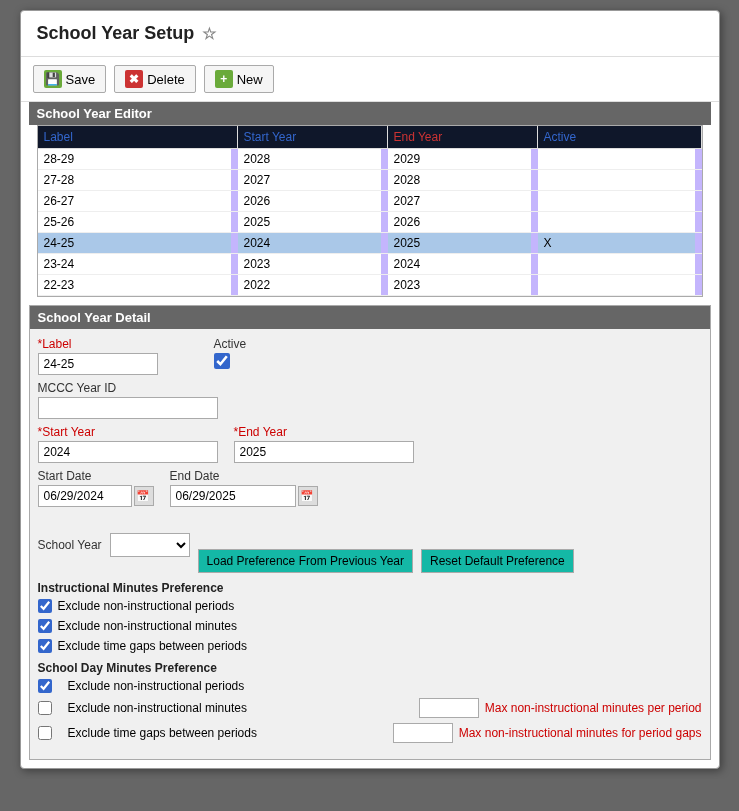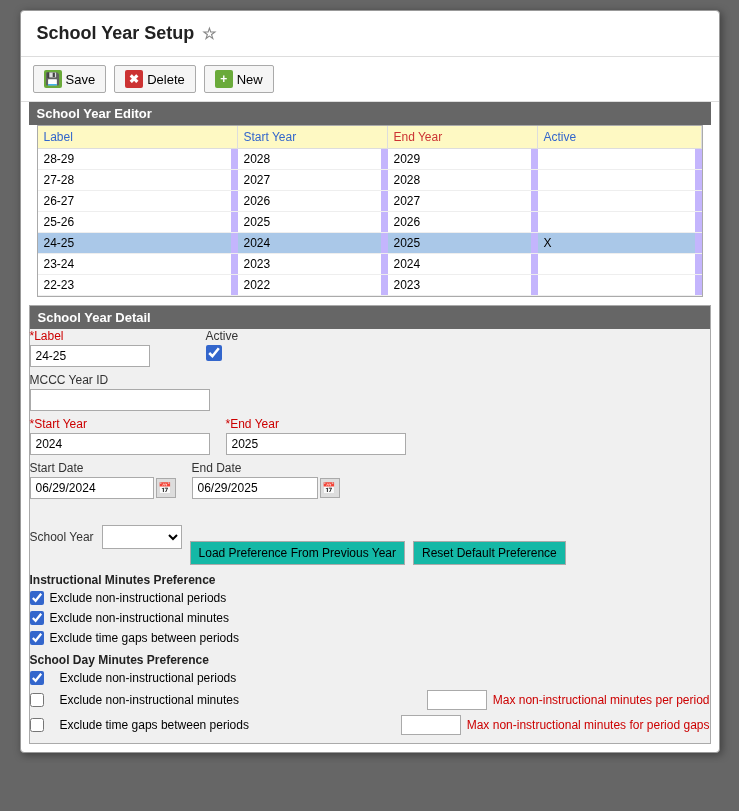--- a/index.html
+++ b/index.html
@@ -70,21 +70,21 @@
       font-size: 13px;
     }
     .table-container {
       border: 1px solid #aaa;
       margin: 0 8px 8px 8px;
       position: relative;
     }
     .table-header-row {
       display: grid;
       grid-template-columns: 200px 150px 150px 1fr;
-      background: #fef9c3;
+      background: #0f172a;
       border-bottom: 1px solid #ddd;
     }
     .table-header-row .col-head {
       padding: 4px 6px;
       color: #3366cc;
       font-size: 12px;
       cursor: pointer;
       border-right: 1px solid #ddd;
     }
     .table-header-row .col-head.active-col { color: #cc3333; }
@@ -102,20 +102,21 @@
       padding: 3px 6px;
       font-size: 12px;
       border-right: 7px solid #c4b5fd;
     }
     .detail-section {
       margin: 0 8px 8px 8px;
       background: #f0f0f0;
       border: 1px solid #aaa;
     }
     .detail-body {
+      padding: 8px;
     }
     .form-row {
       display: flex;
       gap: 16px;
       margin-bottom: 6px;
       align-items: flex-start;
     }
     .form-group {
       display: flex;
       flex-direction: column;
@@ -323,21 +324,21 @@
         <div class="form-group">
           <span class="form-label required">*End Year</span>
           <input class="form-input medium" type="text" value="2025" style="">
         </div>
       </div>
 
       <div class="form-row">
         <div class="form-group">
           <span class="form-label">Start Date</span>
           <div class="date-group">
-            <input class="form-input" style="width: 124px;" type="text" value="06/29/2024">
+            <input class="form-input" style="width: 94px;" type="text" value="06/29/2024">
             <div class="cal-icon">📅</div>
           </div>
         </div>
         <div class="form-group">
           <span class="form-label">End Date</span>
           <div class="date-group">
             <input class="form-input" style="width: 126px;" type="text" value="06/29/2025">
             <div class="cal-icon">📅</div>
           </div>
         </div>

